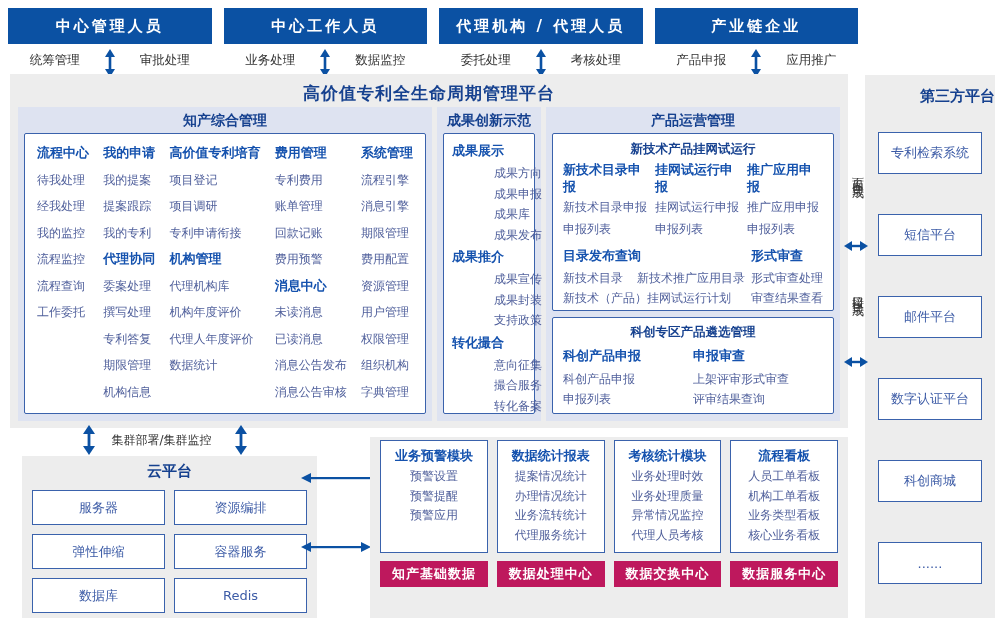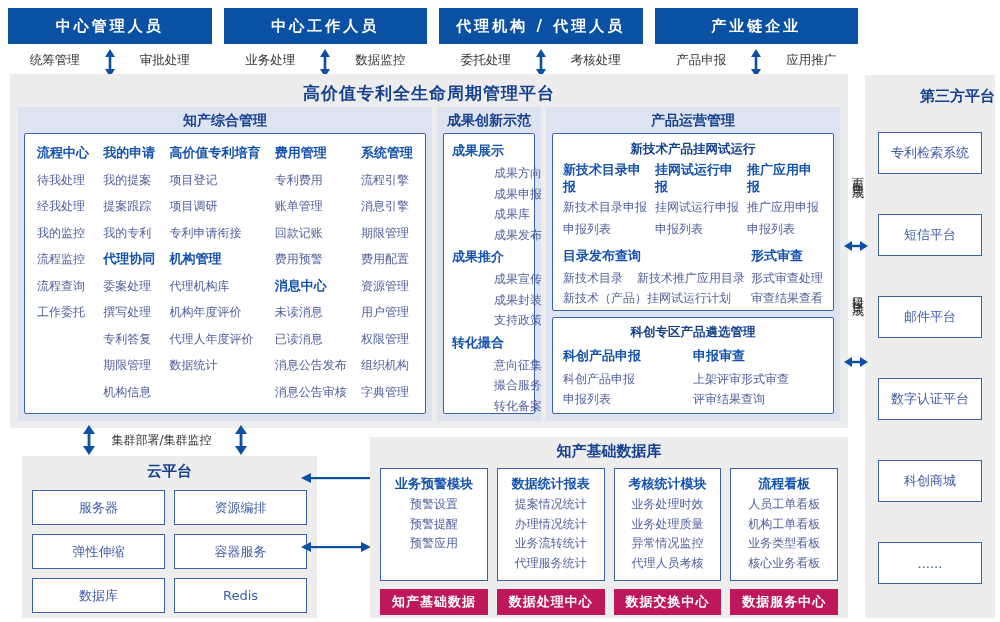--- a/index.html
+++ b/index.html
@@ -360,21 +360,20 @@
     </svg>
   <svg class="mid-arrow mid-a2" viewBox="0 0 70 12">
       <g fill="#0b51a3">
         <polygon points="0,6 10,1 10,11"></polygon>
         <rect x="9" y="5" width="52" height="2.2"></rect>
         <polygon points="70,6 60,1 60,11"></polygon>
       </g>
     </svg>
 
   <div class="db">
-    <div class="db-title">知产基础数据库</div>
     <div class="db-modules">
       <div class="module">
         <div class="module-panel">
           <div class="hd">业务预警模块</div>
           <div>
               <div class="it">预警设置</div>
               <div class="it">预警提醒</div>
               <div class="it">预警应用</div>
             </div>
         </div>

